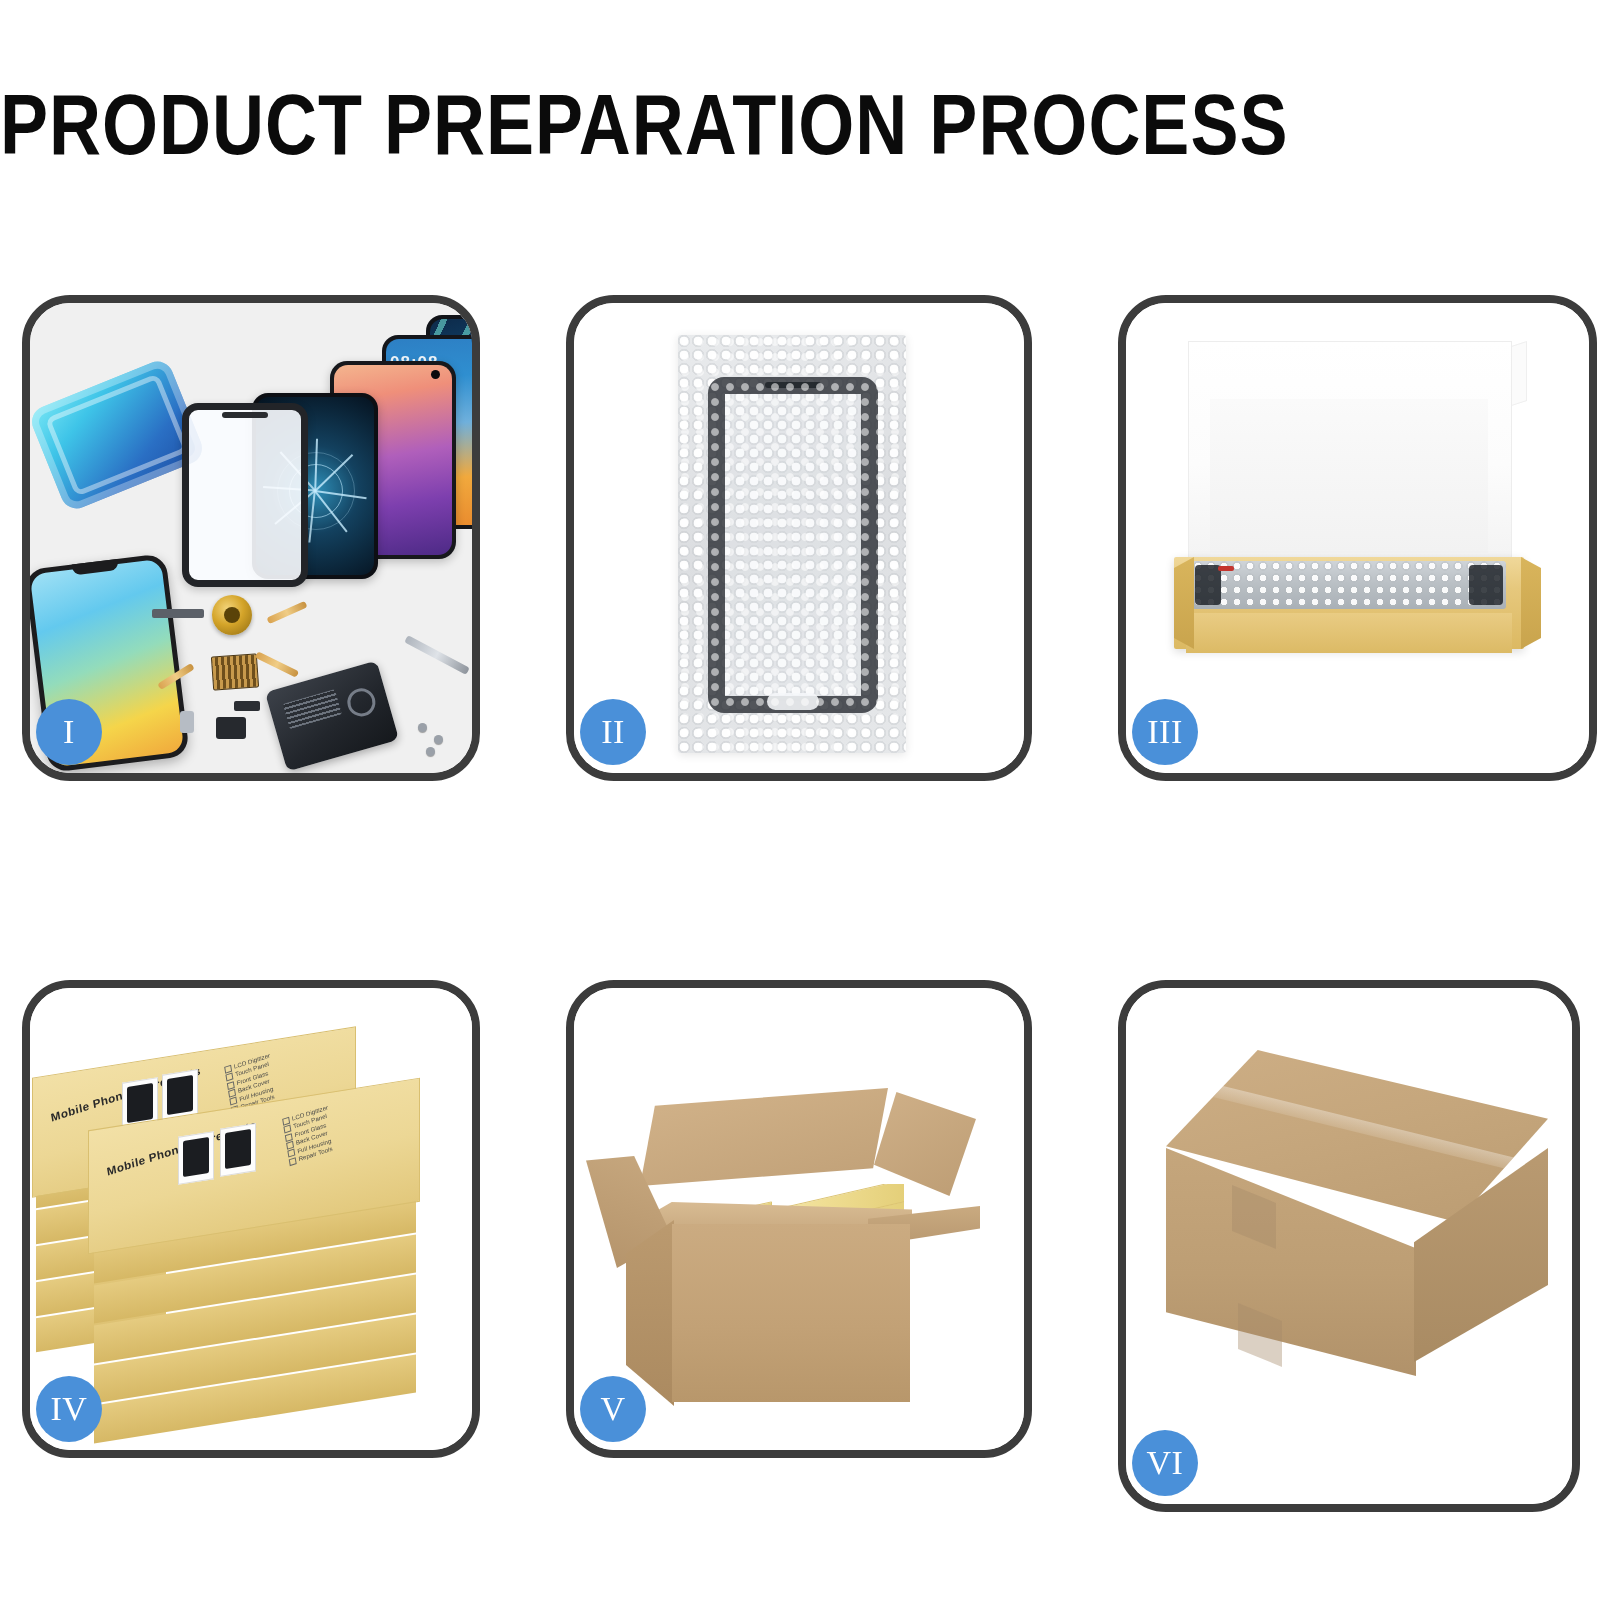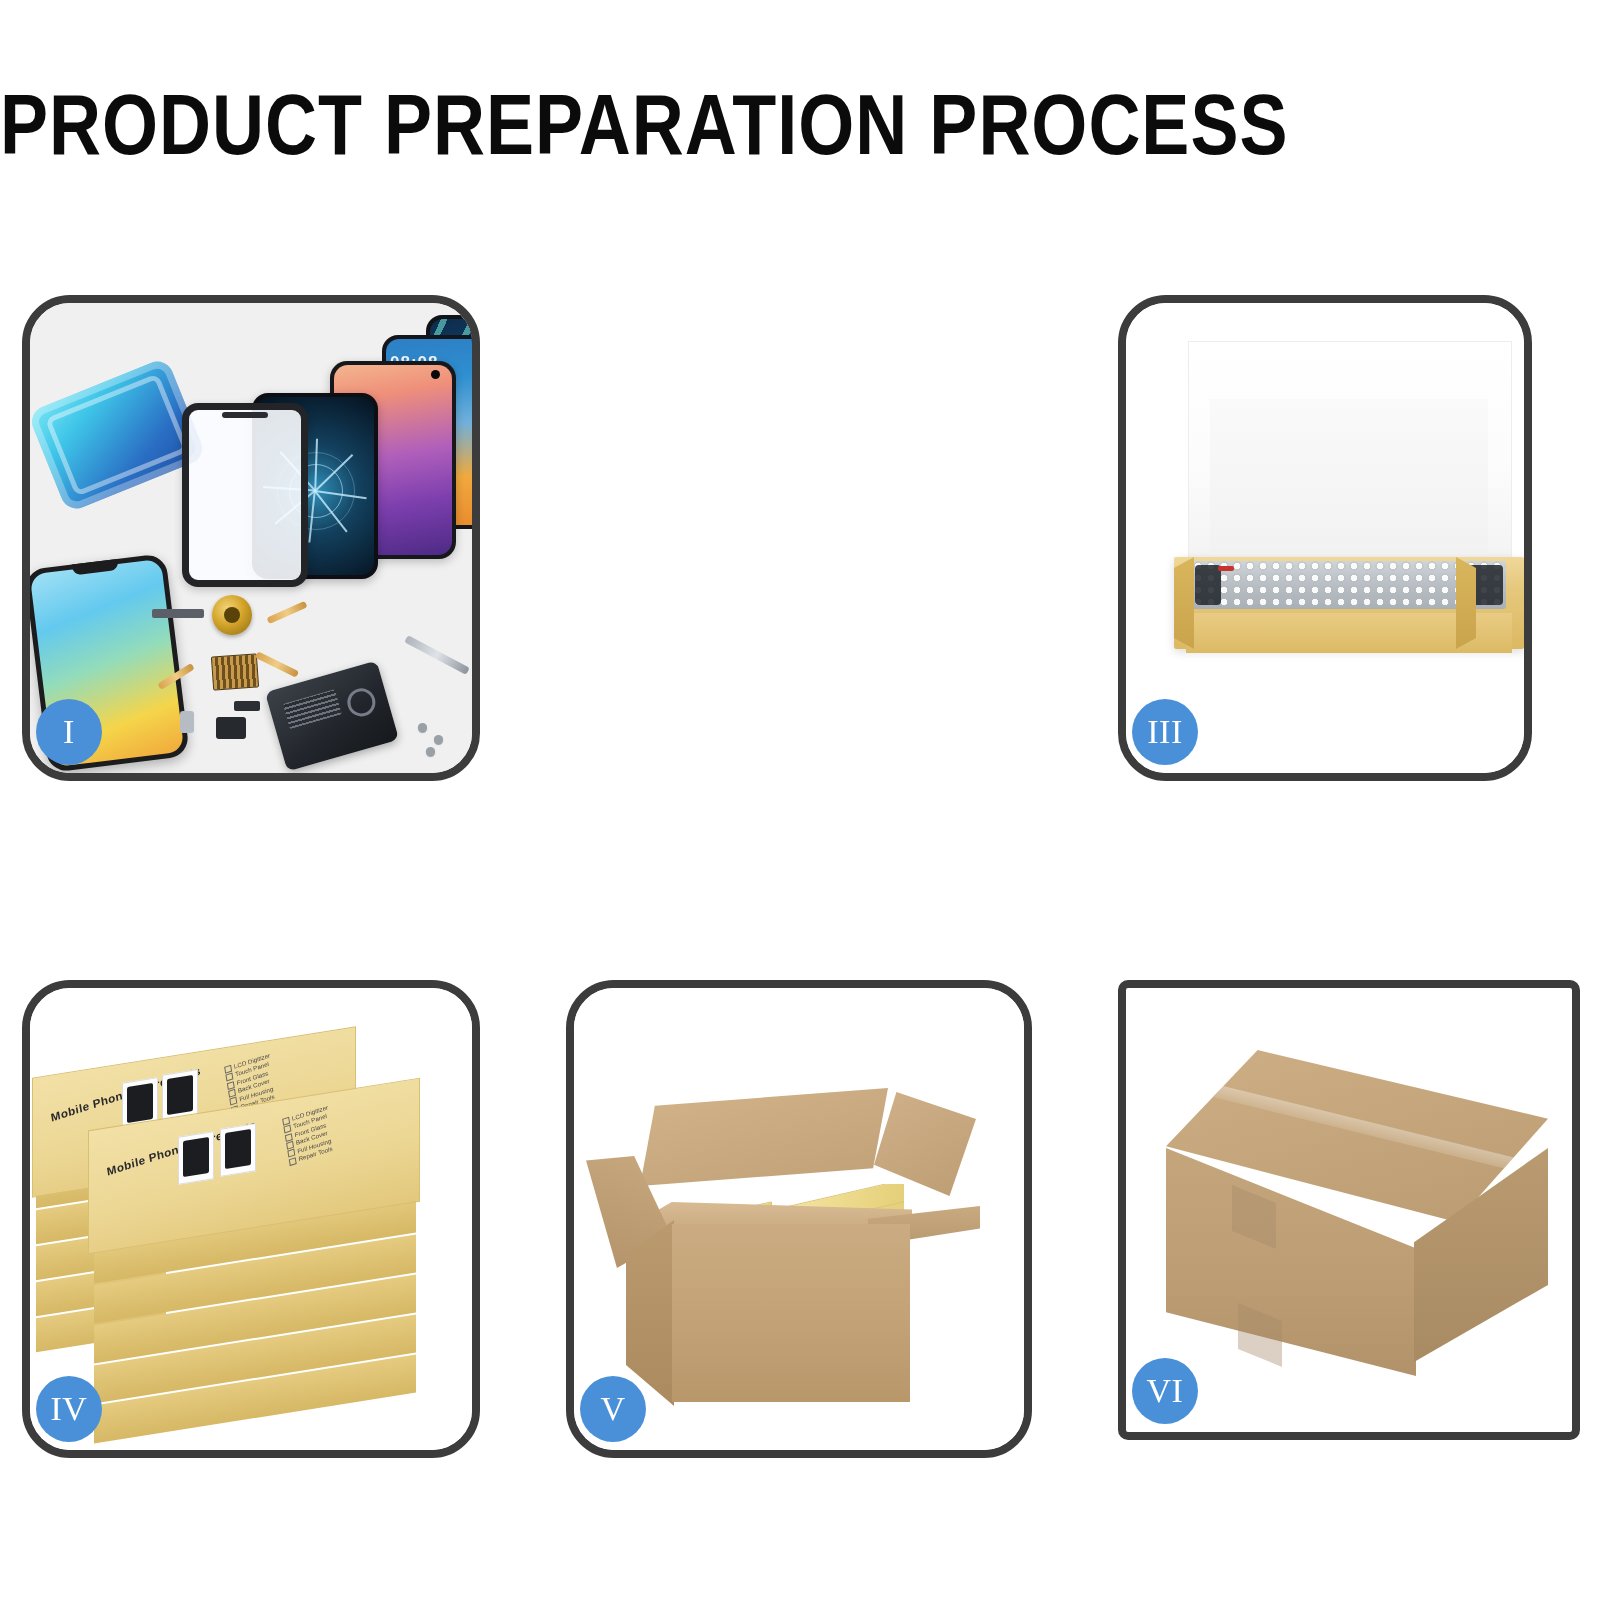--- a/index.html
+++ b/index.html
@@ -49,24 +49,24 @@
     background:#ffffff;
     overflow:visible;
   }
   .panel-inner{
     position:absolute;left:0;top:0;right:0;bottom:0;
     border-radius:40px;
     overflow:hidden;
   }
   .panel.p1{left:22px;  top:295px;  width:458px; height:486px;}
   .panel.p2{left:566px; top:295px;  width:466px; height:486px;}
-  .panel.p3{left:1118px;top:295px;  width:414px; height:486px;text-decoration:underline;}
+  .panel.p3{left:1118px;top:295px;  width:479px; height:486px;text-decoration:underline;}
   .panel.p4{left:22px;  top:980px;  width:458px; height:478px;}
   .panel.p5{left:566px; top:980px;  width:466px; height:478px;}
-  .panel.p6{left:1118px;top:980px;  width:462px; height:460px;border-radius:10px;}
+  .panel.p6{left:1118px;top:980px;  width:462px; height:532px;}
 
   
   .step-badge{
     position:absolute;
     left:6px;bottom:8px;
     width:66px;height:66px;border-radius:50%;
     background:#4a90d9;
     color:#ffffff;
     font-family:"Liberation Serif", serif;
     font-size:34px;
@@ -532,20 +532,34 @@
         <div class="logicboard"></div>
         <div class="tweezer"></div>
         <div class="screw" style="left:388px;top:420px;"></div>
         <div class="screw" style="left:404px;top:432px;"></div>
         <div class="screw" style="left:396px;top:444px;"></div>
       </div>
     </div>
     <div class="step-badge">I</div>
   </div>
 
+  <div class="panel p2">
+    <div class="panel-inner">
+      <div class="scene2">
+        <div class="bubblefield">
+          <div class="screen-under">
+            <div class="speaker"></div>
+            <div class="home"></div>
+          </div>
+          <div class="bubbleoverlay"></div>
+        </div>
+      </div>
+    </div>
+    <div class="step-badge">II</div>
+  </div>
 
   <div class="panel p3">
     <div class="panel-inner">
       <div class="scene3">
         <div class="lid-flapL"></div>
         <div class="lid-flapR"></div>
         <div class="lid"></div>
         <div class="lid-inner"></div>
         <div class="tray"></div>
         <div class="wrapped">

